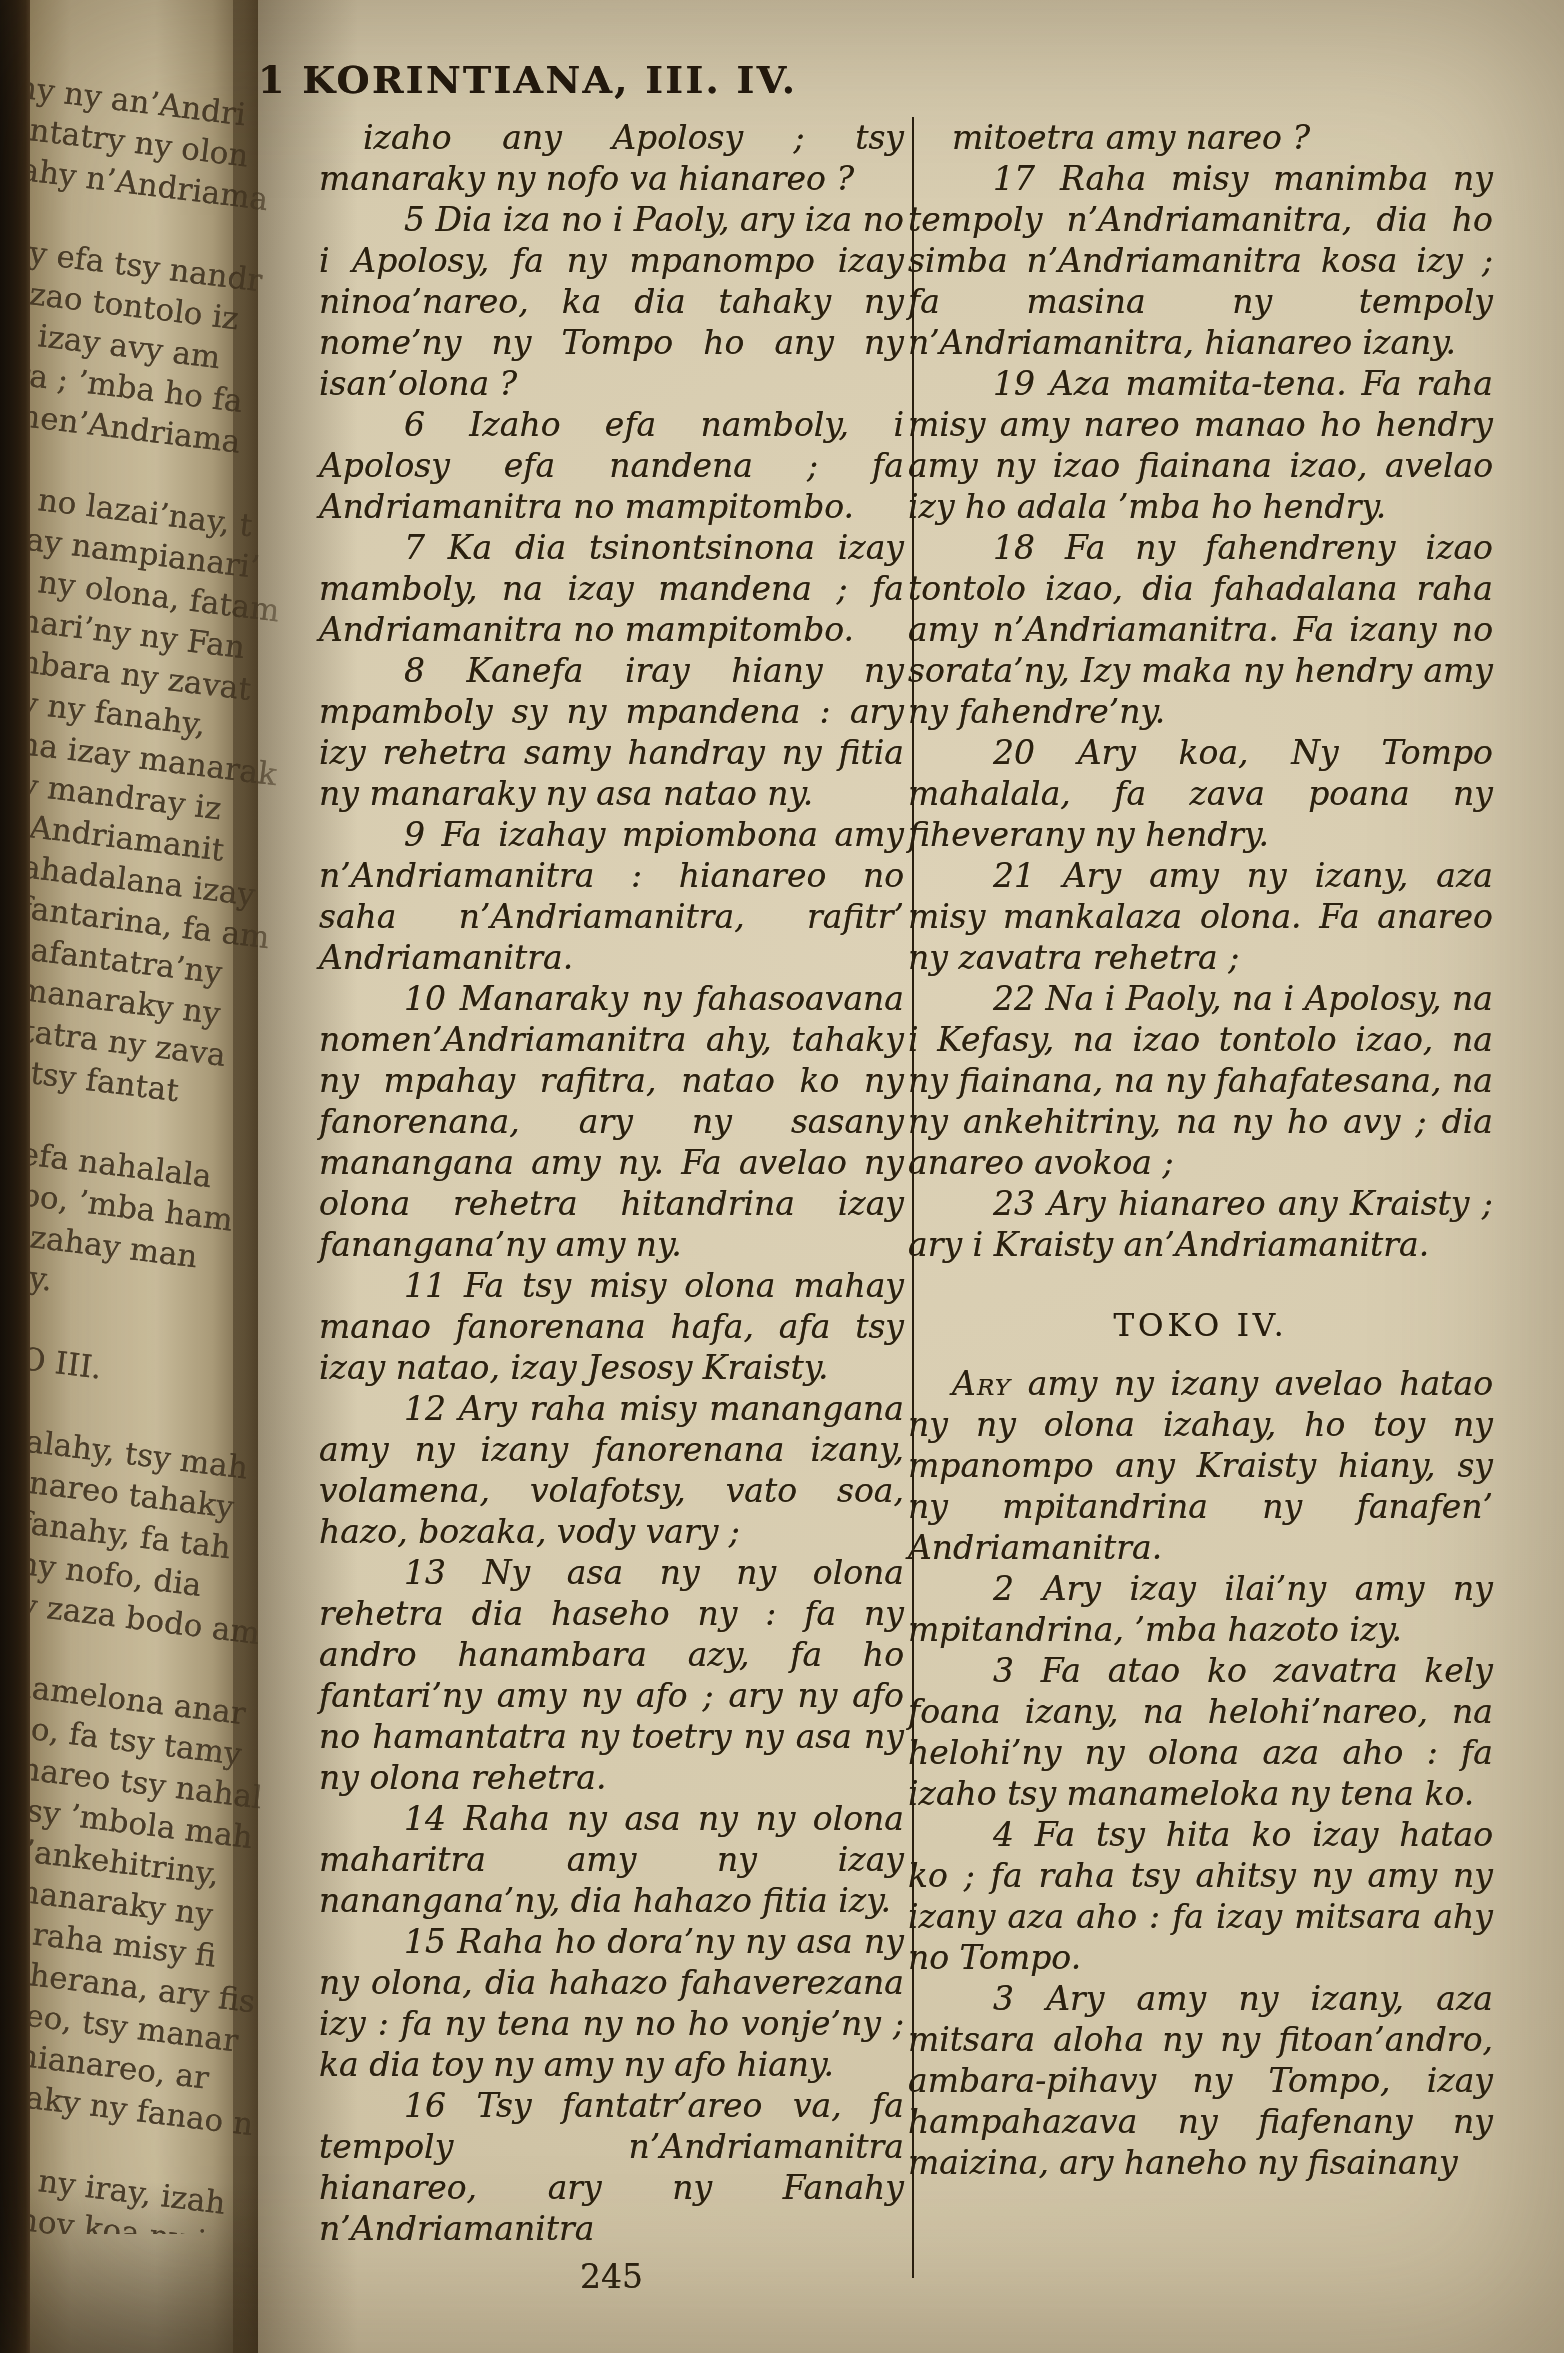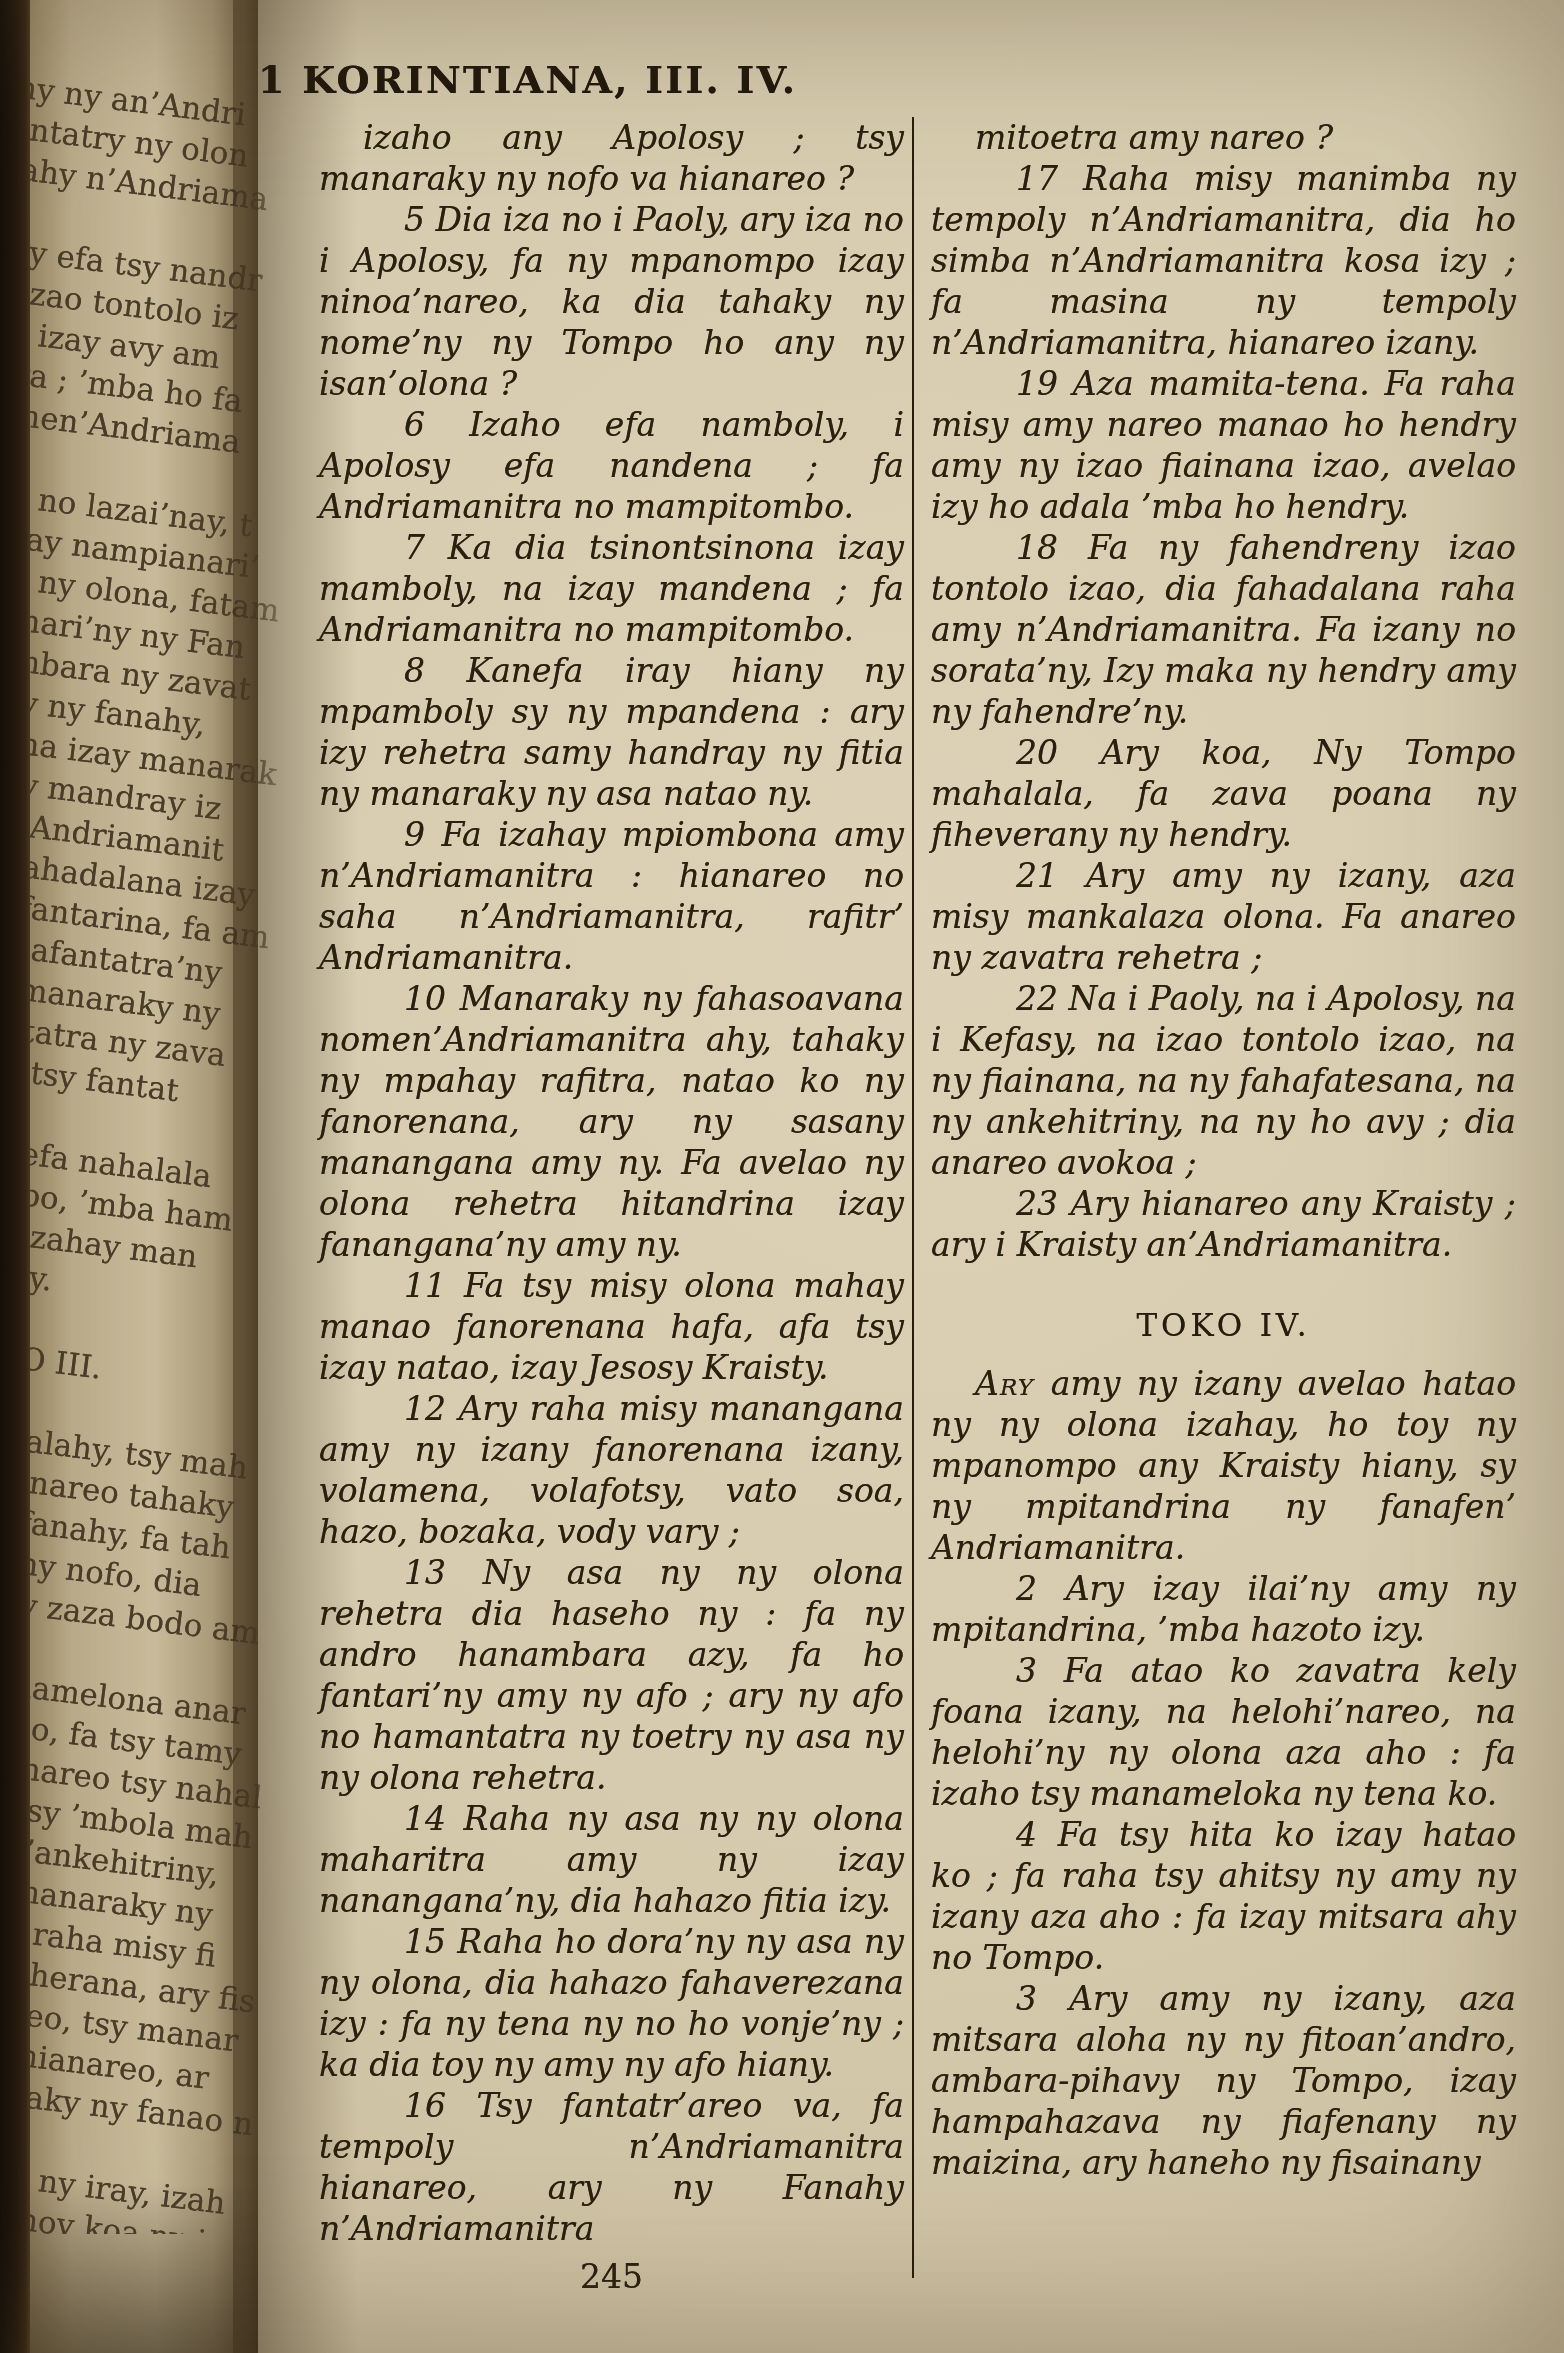--- a/index.html
+++ b/index.html
@@ -29,21 +29,21 @@
   .frag-line { transform: rotate(7deg); transform-origin:0 50%; min-height:41px; }
   .gutter-shadow { position:absolute; left:233px; top:0; width:125px; height:100%; z-index:4;
     background: linear-gradient(90deg, rgba(58,44,24,0.50) 0%, rgba(58,44,24,0.26) 45%, rgba(58,44,24,0) 100%); }
   .page-content { position:absolute; inset:0; z-index:5; }
   .running-head { position:absolute; top:41px; left:258px; width:1221px; text-align:left;
     font-size:38px; font-weight:bold; letter-spacing:2.3px; color:#20170c;
     text-shadow:0 0 0.5px rgba(32,23,12,0.8);margin-top:16px; }
   .col { position:absolute; top:117px; width:585px; font-size:33px; line-height:41px;
     text-align:justify; text-shadow:0 0 0.5px rgba(42,32,15,0.65); }
   .col-left { left:319px; }
-  .col-right { left:931px; }
+  .col-right { left:908px; }
   .divider { position:absolute; left:912px; top:117px; width:2.3px; height:2161px;
     background:#271d0e; z-index:6; }
   .para { text-indent:41px;font-style:italic; }
   [data-repeat] > .para:first-child { text-indent:0; }
   .lead { font-variant:small-caps; letter-spacing:1.2px;margin-left:44px; }
   .toko { text-align:center; font-size:31px; font-weight:normal; letter-spacing:3.9px;
     margin:40px 0 17px 0; text-indent:0; color:#261c0d; }
   .page-number { position:absolute; top:2257px; left:319px; width:585px; text-align:center;
     font-size:33px; color:#2a200f; text-shadow:0 0 0.5px rgba(42,32,15,0.65); }
 </style>

